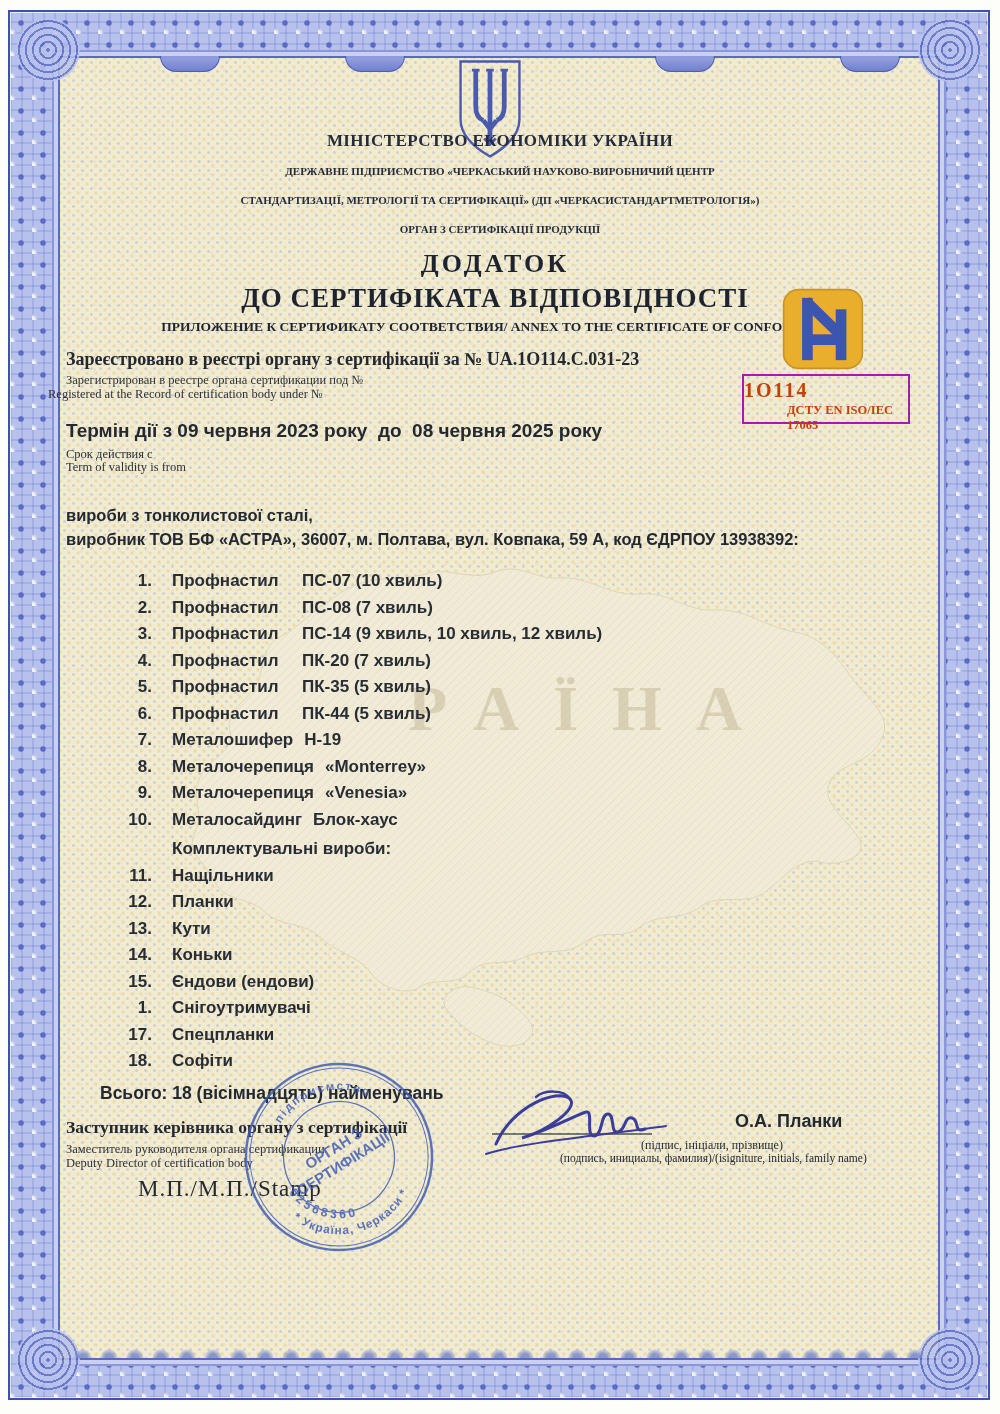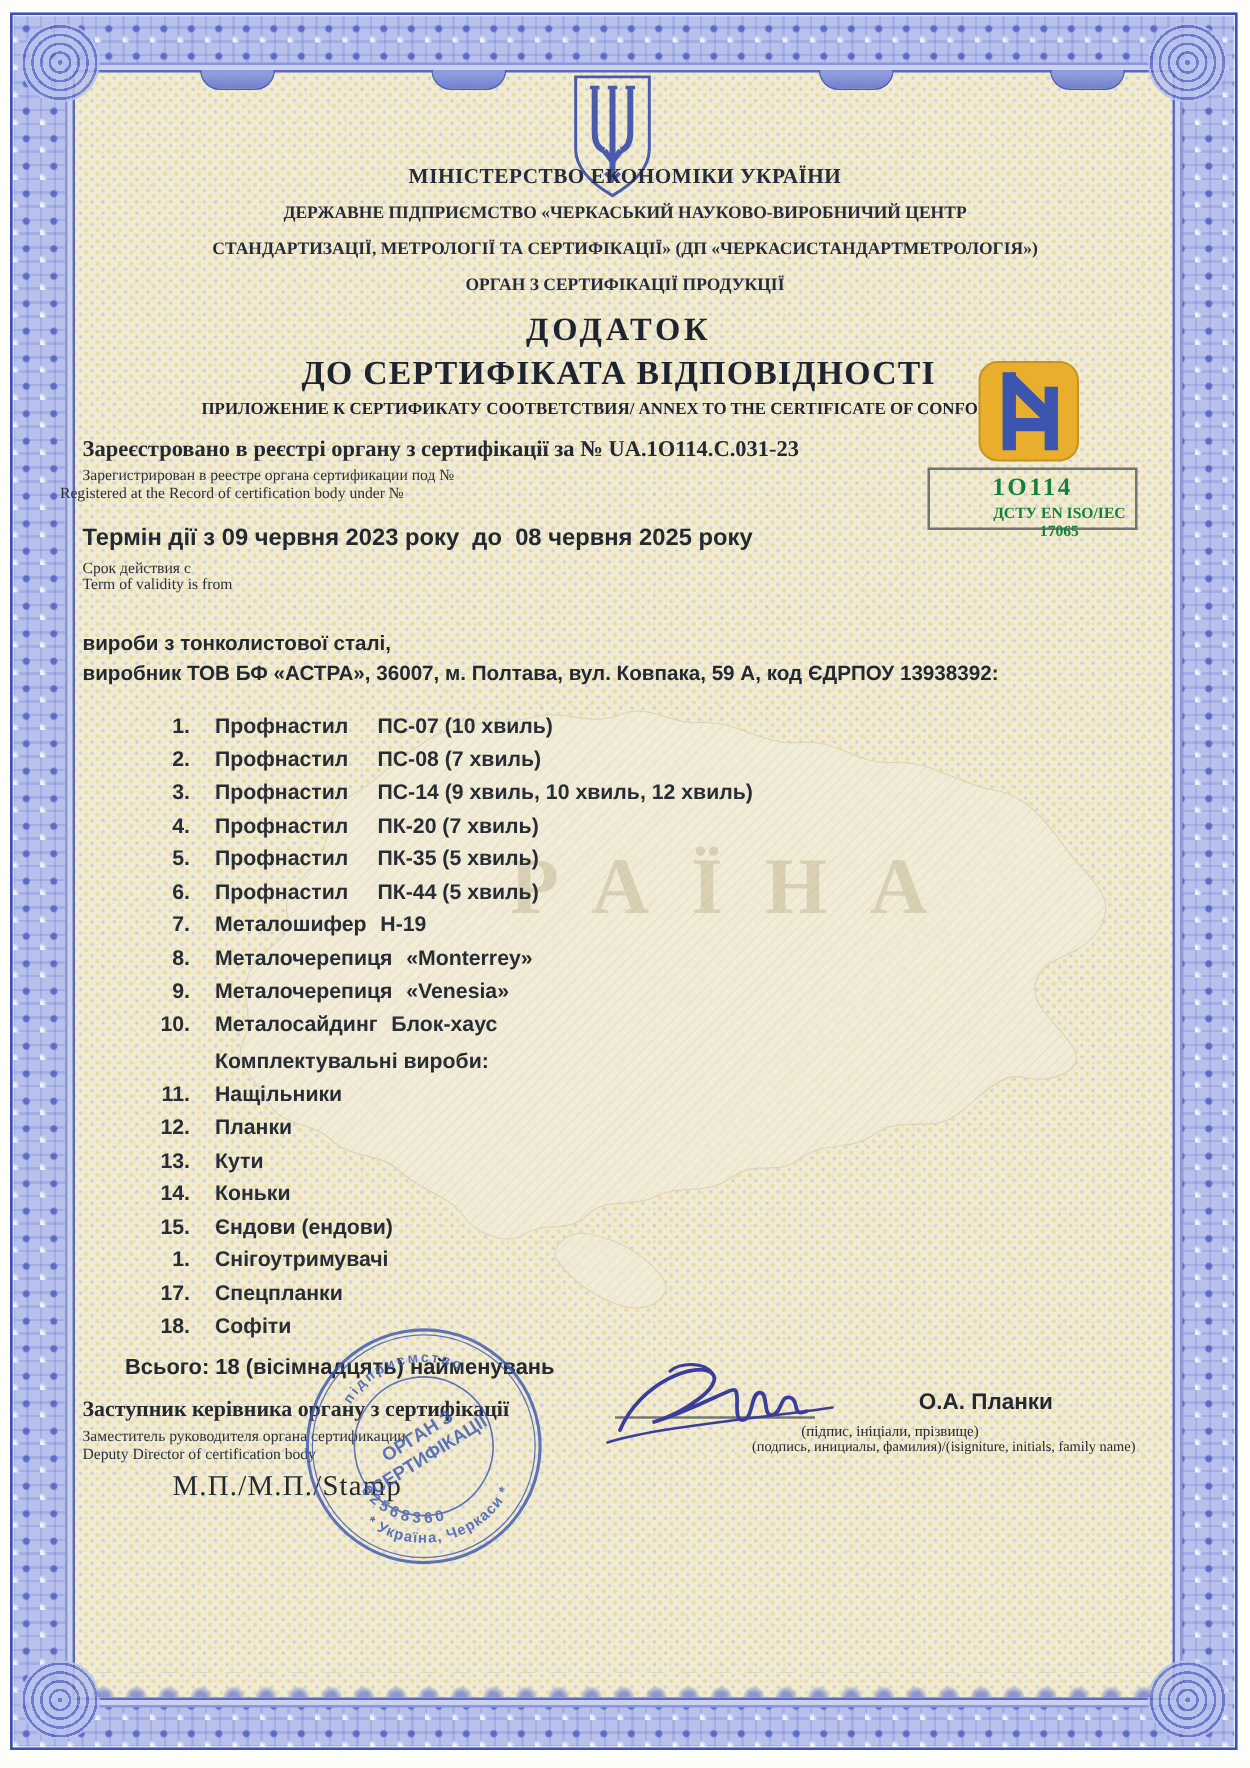--- a/index.html
+++ b/index.html
@@ -45,28 +45,28 @@
   
   .map-wm{position:absolute;left:140px;top:552px;width:790px;height:530px;z-index:2;}
   .ghost{position:absolute;left:408px;top:672px;z-index:2;font:700 64px var(--serif);
     color:rgba(178,166,126,0.38);letter-spacing:34px;white-space:nowrap;}
 
   
   .abs{position:absolute;z-index:3;}
   .emblem{left:452px;top:58px;width:76px;height:102px;}
   .hdr{left:100px;top:131px;width:800px;text-align:center;font-weight:700;color:#262b3a;}
   .hdr .l1{font-size:17px;letter-spacing:.4px;margin-bottom:2px;}
-  .hdr .l2{font-size:14px;line-height:18px;margin-top:11px;}
+  .hdr .l2{font-size:11px;line-height:18px;margin-top:11px;}
   .titleblk{left:80px;top:249px;width:830px;text-align:center;font-weight:700;color:#1e2330;}
   .titleblk .t1{font-size:26px;letter-spacing:3px;}
   .titleblk .t2{font-size:27px;letter-spacing:1px;margin-top:4px;}
   .titleblk .t3{font-size:13.5px;margin-top:5px;}
   .mark{left:782px;top:288px;width:82px;height:82px;}
-  .codebox{left:742px;top:374px;width:164px;height:46px;border:2px solid #737373;
-    text-align:center;color:#15803d;font-weight:700;}
+  .codebox{left:742px;top:374px;width:164px;height:46px;border:2px solid #a21caf;
+    text-align:left;color:#c2410c;font-weight:700;}
   .codebox .c1{font-size:20px;letter-spacing:2px;margin-top:3px;}
   .codebox .c2{font-size:12.5px;margin-top:1px;padding-left:43px;}
   .regline{left:66px;top:349px;font:700 18px var(--serif);}
   .sub{font:400 12.5px var(--serif);color:#2c313b;}
   .regsub1{left:66px;top:373px;}
   .regsub2{left:48px;top:387px;}
   .term{left:66px;top:420px;font:700 19px var(--sans);white-space:pre;}
   .termsub1{left:66px;top:447px;}
   .termsub2{left:66px;top:460px;}
   .intro1{left:66px;top:506px;font:700 16.5px var(--sans);}
@@ -82,21 +82,21 @@
   .total{left:100px;top:1083px;font:700 17.5px var(--sans);}
   .post1{left:66px;top:1117px;font:700 17.5px var(--serif);}
   .post2{left:66px;top:1142px;}
   .post3{left:66px;top:1156px;}
   .mp{left:138px;top:1176px;font:400 23px var(--serif);letter-spacing:1px;}
   .stamp{left:240px;top:1058px;width:198px;height:198px;z-index:4;opacity:.83;transform:rotate(-10deg);}
   .sig{left:482px;top:1084px;width:196px;height:80px;z-index:4;}
   .sigline{left:492px;top:1133px;width:160px;height:2px;background:#49554f;opacity:.75;z-index:3;}
   .signame{left:735px;top:1111px;font:700 18px var(--sans);}
   .hint1{left:612px;top:1138px;width:200px;text-align:center;font:400 12px var(--serif);}
-  .hint2{left:560px;top:1152px;width:390px;text-align:center;font:400 11.5px var(--serif);}
+  .hint2{left:560px;top:1152px;width:390px;font:400 11.5px var(--serif);}
 </style>
 </head>
 <body>
 
 <div id="page">
 
   <div class="band"></div>
   <div class="inner"></div>
   <div class="corner" style="left:16px;top:18px;"></div>
   <div class="corner" style="right:18px;top:18px;"></div>

